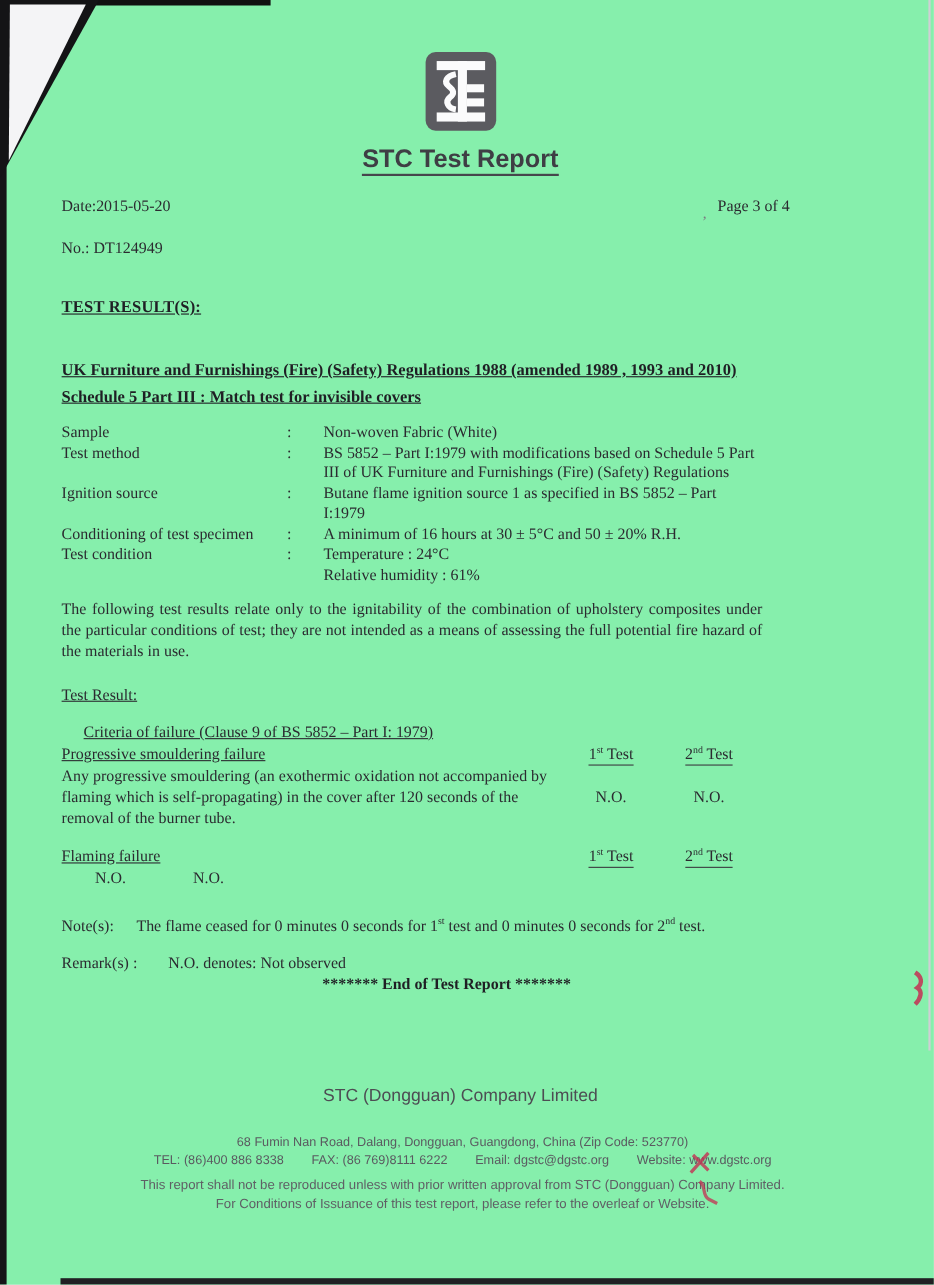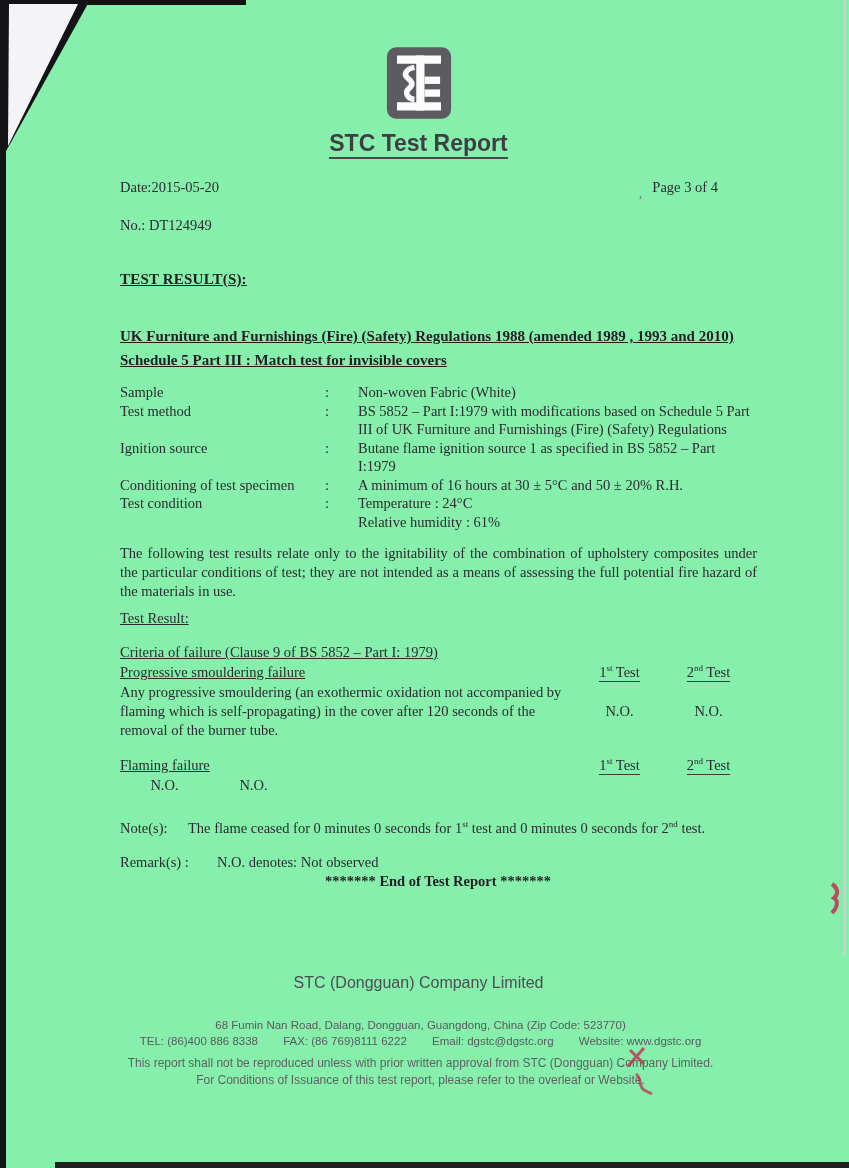--- a/index.html
+++ b/index.html
@@ -18,38 +18,38 @@
   .stray-mark{color:#7a7a80;font-size:14px;position:relative;top:6px;margin-right:10px;}
   
   .doc{position:absolute;inset:0;z-index:3;}
   .band{width:100%;text-align:center;}
   .logo-wrap{padding-top:46px;transform:translateX(-6px);}
   .title{
     margin-top:6px;transform:translateX(-6px);
     font-family:"Liberation Sans", sans-serif;font-weight:bold;font-size:23px;color:#3e3e44;
   }
   .title .t-inner{border-bottom:2.5px solid #46464c;padding-bottom:1px;}
-  .content{padding-left:120px;padding-right:77px;}
+  .content{padding-left:56px;padding-right:77px;}
   .meta-row{display:flex;justify-content:space-between;align-items:flex-start;margin-top:22px;font-size:14.5px;}
   .meta-right{margin-right:54px;}
   .no-row{margin-top:21px;font-size:14.5px;}
   .h-bold-u{font-weight:bold;text-decoration:underline;color:#1f1f24;}
   .test-results-heading{margin-top:37px;font-size:15px;letter-spacing:.2px;}
   .regulation{margin-top:36px;font-size:15px;line-height:24px;font-weight:bold;color:#1f1f24;}
   .regulation .u{text-decoration:underline;}
   
   .specs{margin-top:11px;font-size:14.5px;line-height:18.5px;}
   .spec-row{display:flex;align-items:flex-start;}
   .spec-label{width:205px;flex:none;}
   .spec-colon{width:33px;flex:none;}
   .spec-value{width:397px;}
   .paragraph{margin-top:13px;font-size:14.5px;line-height:19px;width:637px;text-align:justify;}
-  .test-result-label{margin-top:9px;font-size:14.5px;text-decoration:underline;}
+  .test-result-label{margin-top:22px;font-size:14.5px;text-decoration:underline;}
   .result-line{margin-top:17px;font-size:14.5px;}
-  .criteria-heading{margin-top:17px;font-size:14.5px;text-decoration:underline;}
+  .criteria-heading{margin-top:17px;font-size:14.5px;text-decoration:underline;margin-left:20px;}
   
   .crit-block{margin-top:3px;font-size:14.5px;}
   .crit-block.second{margin-top:17px;}
   .crit-head{display:flex;align-items:flex-end;}
   .crit-title{width:455px;flex:none;}
   .crit-title .u{text-decoration:underline;}
   .crit-col{width:89px;flex:none;text-align:center;}
   .col-head{border-bottom:1px solid #3a3a3f;padding-bottom:1px;}
   sup{font-size:62%;vertical-align:super;line-height:0;}
   .crit-body{display:flex;align-items:center;margin-top:2px;line-height:19px;}

